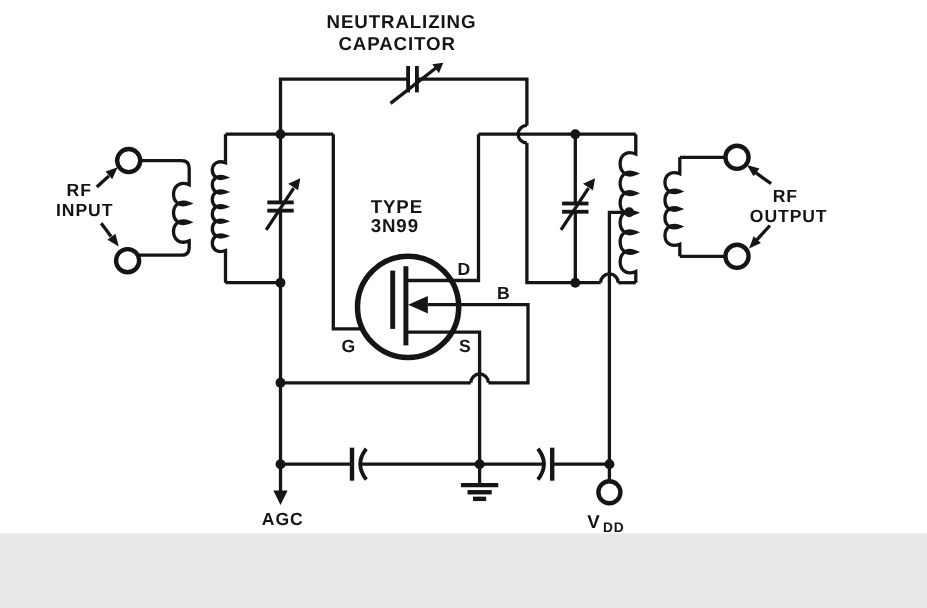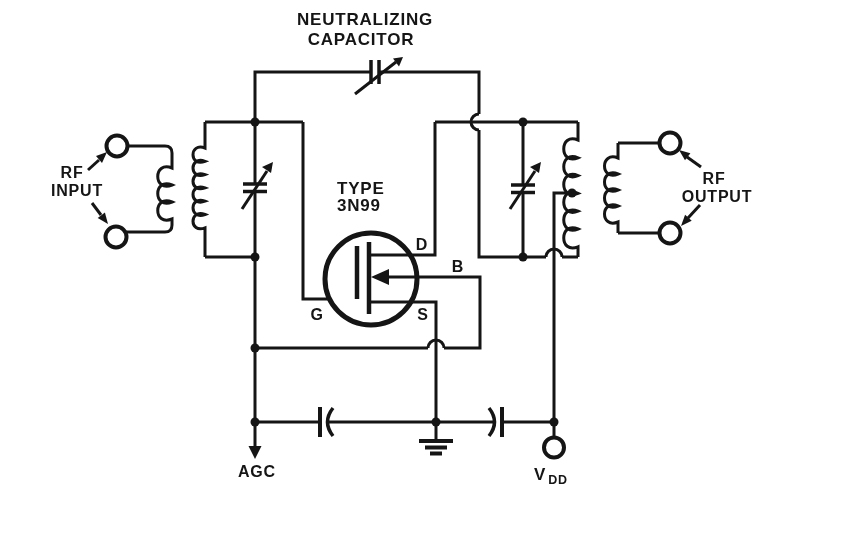--- a/index.html
+++ b/index.html
@@ -1,18 +1,18 @@
 <!DOCTYPE html>
 <html style="--ink: #151515; --paper: #ffffff;"><head>
 <meta charset="utf-8">
 <style>
   :root { --ink:#151515; --paper:#ffffff; }
   html,body { margin:0; padding:0; background:#e8e8e8; }
   .page {
-    position:relative; width:843px; height:553px;
+    position:relative; width:843px; height:485px;
     background:var(--paper);
     font-family:"Liberation Sans", sans-serif;
     overflow:hidden;
   }
   svg text {
     font-family:"Liberation Sans", sans-serif;
     font-weight:bold;
     fill:var(--ink);
     letter-spacing:0.8px;
   }

